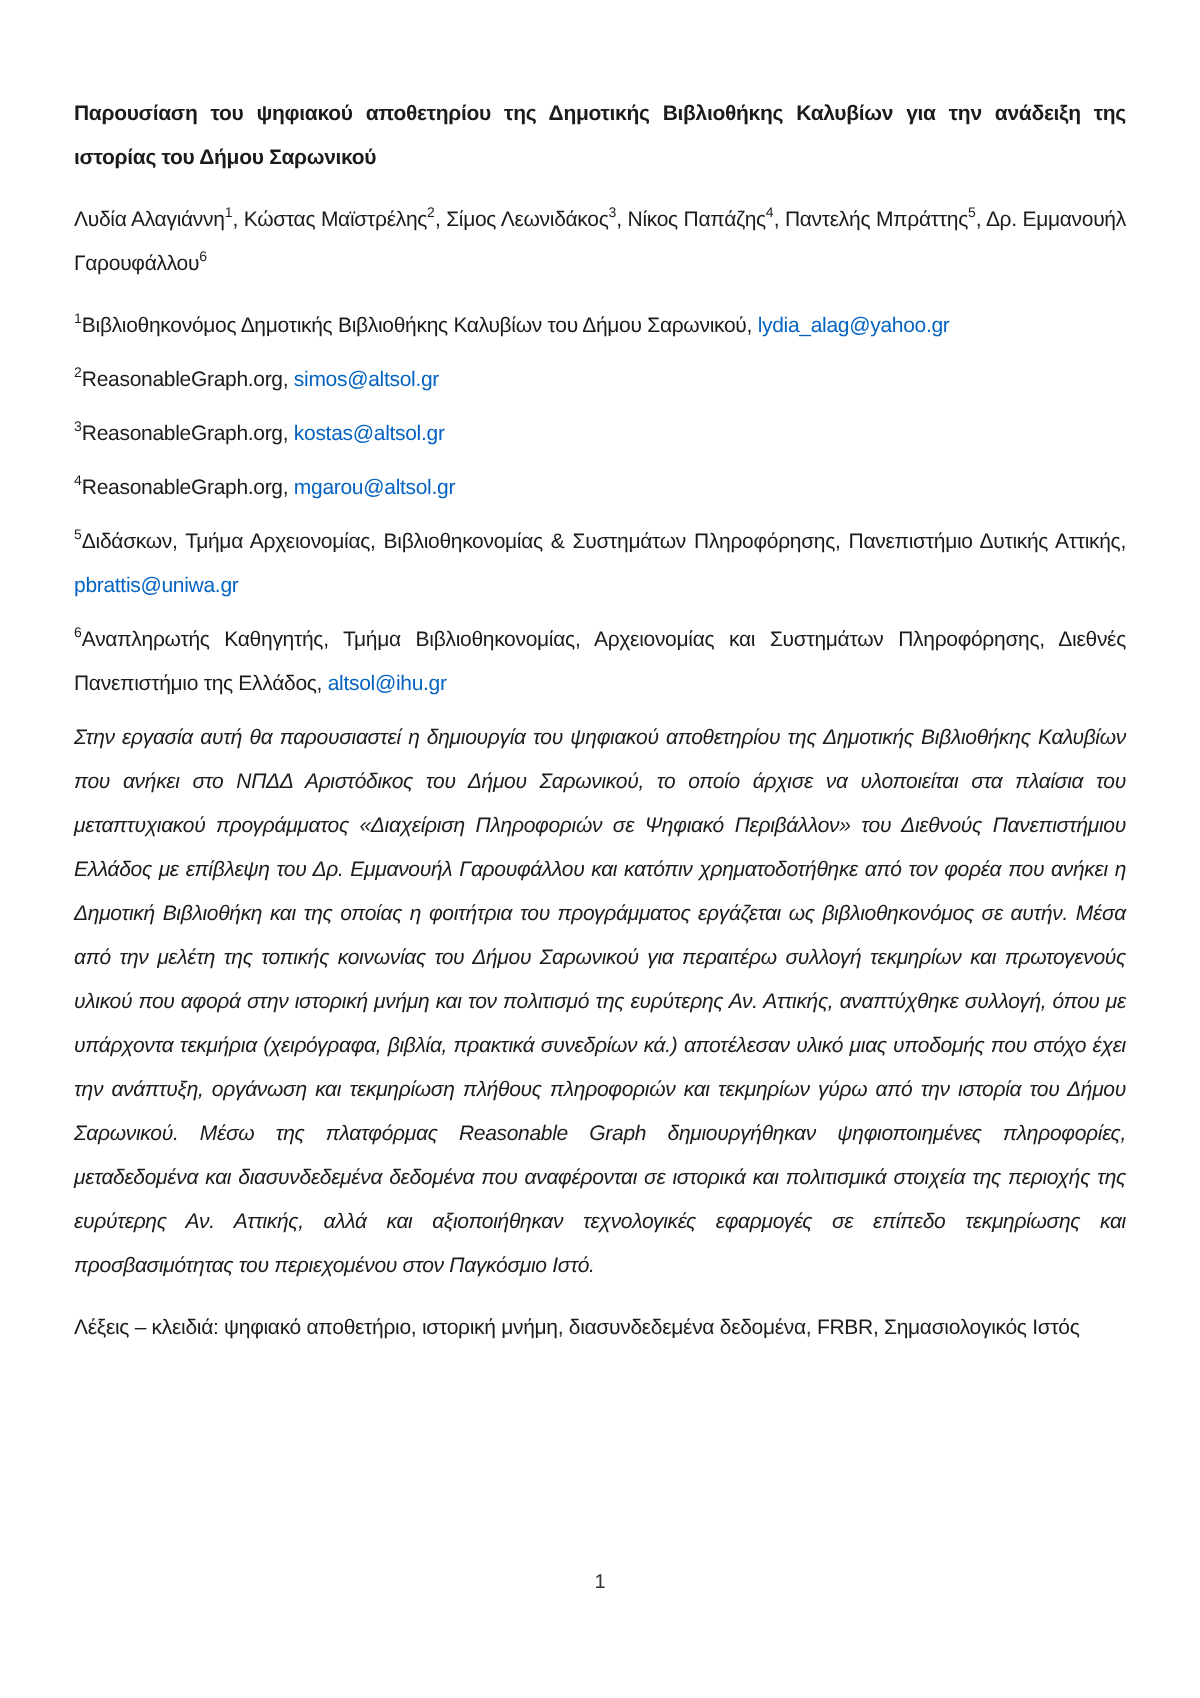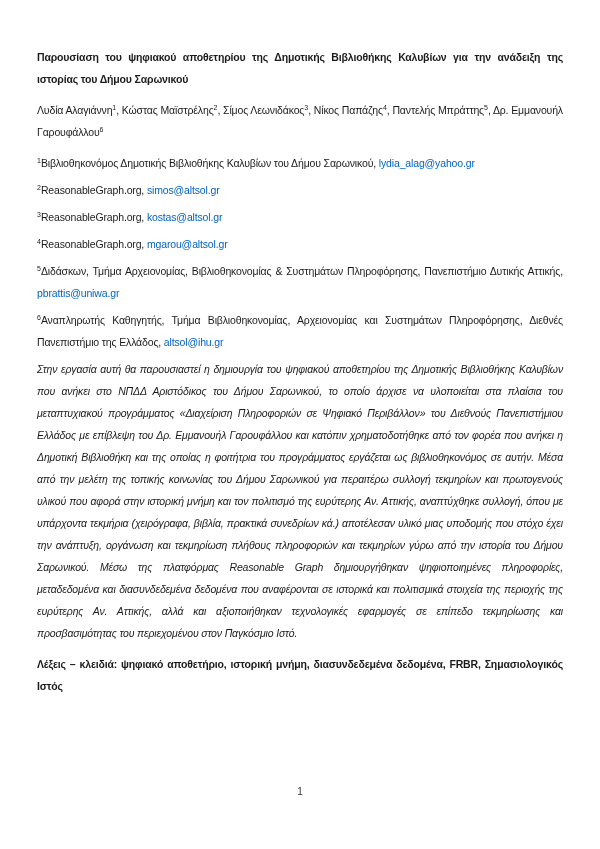--- a/index.html
+++ b/index.html
@@ -53,21 +53,20 @@
     margin-top: 14px;
     margin-bottom: 2px;
   }
   .abstract-text {
     text-align: justify;
     margin-bottom: 9px;
     font-style: italic;
   }
   .keywords {
     text-align: justify;
-    font-weight: bold;
   }
   .page-footer {
     position: absolute;
     left: 0;
     bottom: 52px;
     width: 100%;
     text-align: center;
     font-size: 10px;
     color: #333333;
   }

